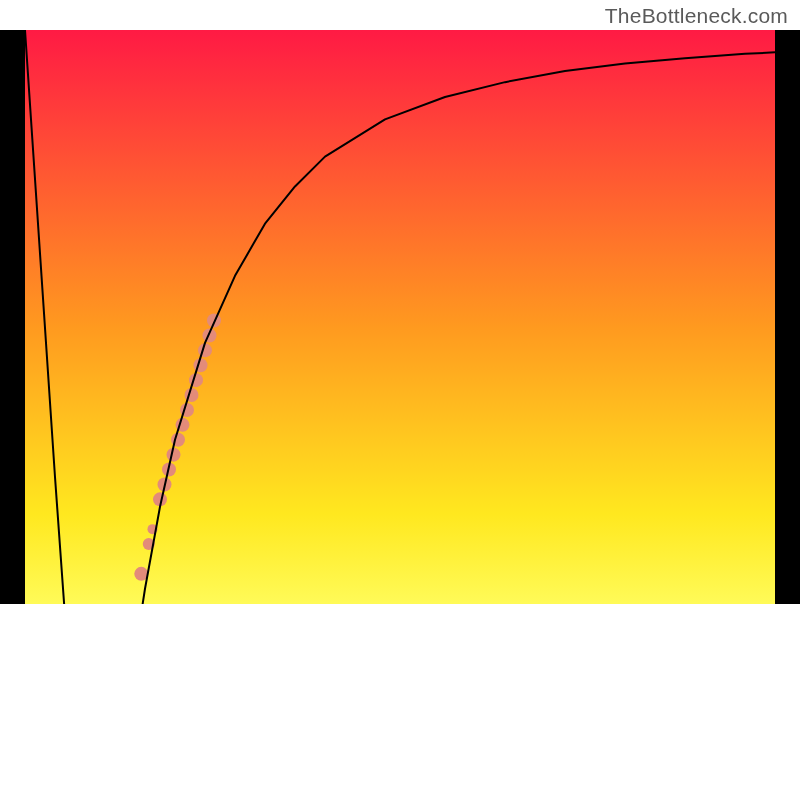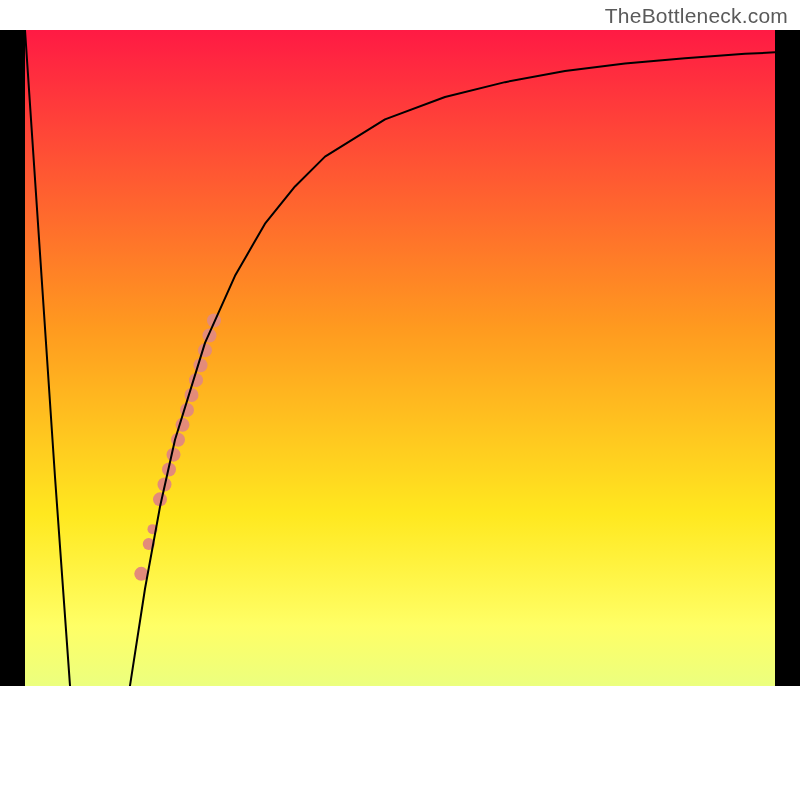--- a/index.html
+++ b/index.html
@@ -1,18 +1,18 @@
 <!DOCTYPE html>
 <html><head>
 <meta charset="utf-8">
 <style>
 body { margin: 0; padding: 0; background: #fff; }
 .chart-container {
   width: 800px;
-  height: 686px;
+  height: 604px;
   position: relative;
 }
 .watermark {
   position: absolute;
   top: 4px;
   right: 12px;
   font-family: Arial, Helvetica, sans-serif;
   font-size: 21px;
   color: #5a5a5a;
   font-weight: 500;

